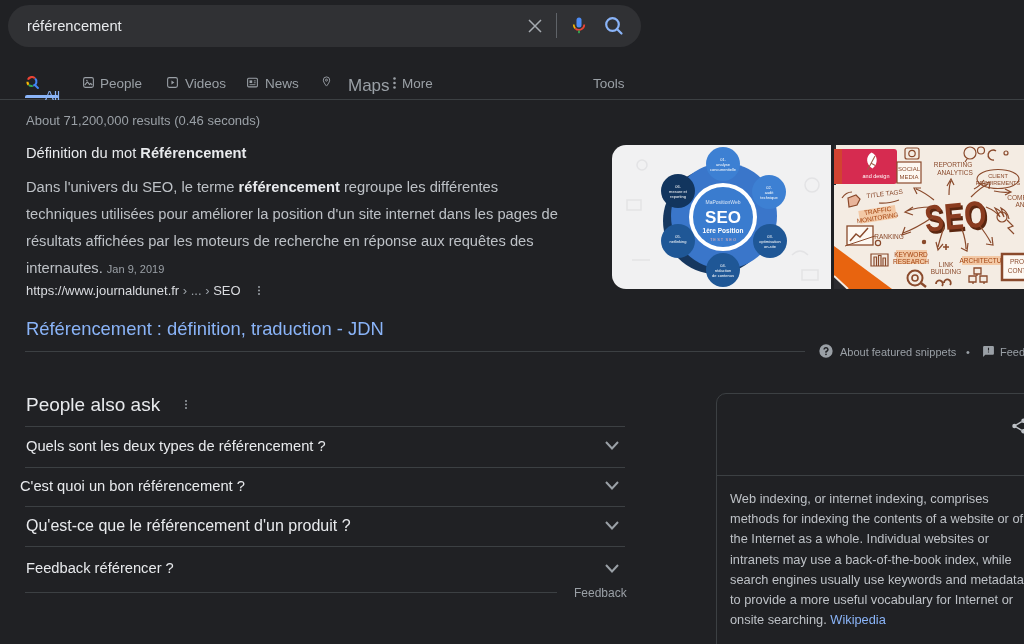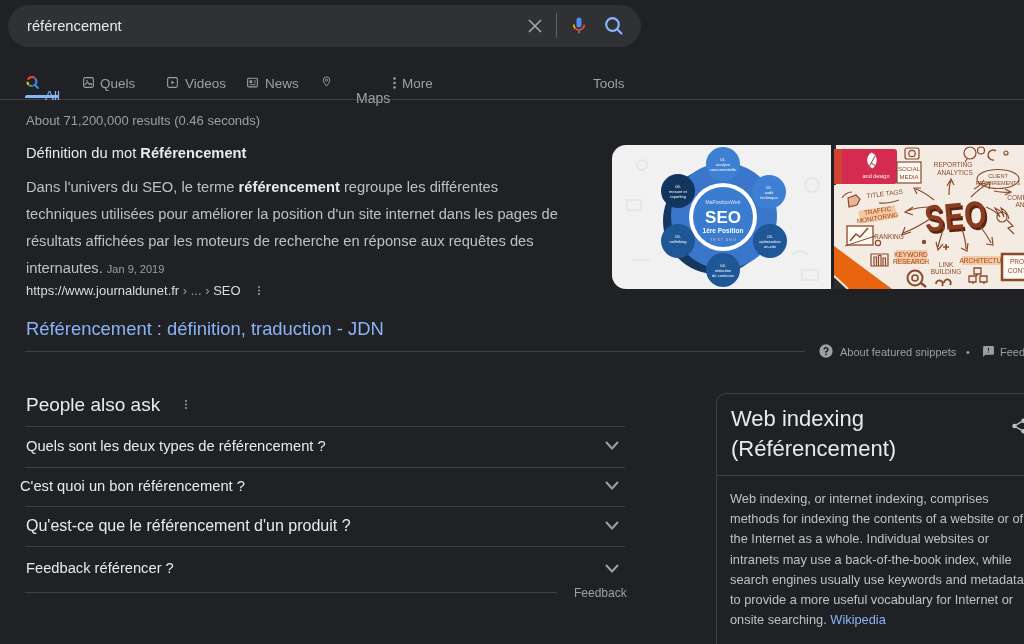--- a/index.html
+++ b/index.html
@@ -46,40 +46,40 @@
   <path d="M11 11 L14.7 14.7" stroke="#4285f4" stroke-width="2.4" stroke-linecap="round"></path>
 </svg>
 <span class="abs blue" style="left:45px; top:76px; font-size:13.5px;">All</span>
 <div class="abs" style="left:25px; top:95px; width:34px; height:3px; background:#8ab4f8; border-radius:2px 2px 0 0;"></div>
 
 <svg class="abs gray" style="left:82px; top:76px;" width="13" height="13" viewBox="0 0 24 24" fill="none" stroke="#9aa0a6" stroke-width="2">
   <rect x="3" y="3" width="18" height="18" rx="3"></rect>
   <path d="M5 17l5-6 4 5 2-2.5 3 3.5" stroke-linejoin="round"></path>
   <circle cx="9" cy="8.5" r="1.4" fill="#9aa0a6" stroke="none"></circle>
 </svg>
-<span class="abs gray" style="left:100px; top:76px; font-size:13.5px;">Quels</span>
+<span class="abs gray" style="left:100px; top:76px; font-size:13.5px;">People</span>
 
 <svg class="abs" style="left:166px; top:76px;" width="13" height="13" viewBox="0 0 24 24" fill="none" stroke="#9aa0a6" stroke-width="2">
   <rect x="3" y="3" width="18" height="18" rx="3"></rect>
   <path d="M10 8.5v7l5.5-3.5z" fill="#9aa0a6" stroke="none"></path>
 </svg>
 <span class="abs gray" style="left:185px; top:76px; font-size:13.5px;">Videos</span>
 
 <svg class="abs" style="left:246px; top:76px;" width="13" height="13" viewBox="0 0 24 24" fill="none" stroke="#9aa0a6" stroke-width="2">
   <rect x="3" y="4" width="18" height="16" rx="2"></rect>
   <path d="M6.5 8h5v5h-5z" fill="#9aa0a6" stroke="none"></path>
   <path d="M14.5 9h3.5M14.5 12.5h3.5M6.5 16h11" stroke-width="1.6"></path>
 </svg>
 <span class="abs gray" style="left:265px; top:76px; font-size:13.5px;">News</span>
 
 <svg class="abs" style="left:321px; top:74px;" width="11" height="15" viewBox="0 0 24 24" fill="none" stroke="#9aa0a6" stroke-width="2">
   <path d="M12 2a7 7 0 0 0-7 7c0 5 7 13 7 13s7-8 7-13a7 7 0 0 0-7-7z"></path>
   <circle cx="12" cy="9" r="2.2"></circle>
 </svg>
-<span class="abs gray" style="left:356px; top:76px; font-size:14px;margin-top:14px;">Maps</span>
+<span class="abs gray" style="left:348px; top:76px; font-size:17px;">Maps</span>
 
 <svg class="abs" style="left:391px; top:77px;" width="7" height="12" viewBox="0 0 7 12" fill="#9aa0a6">
   <circle cx="3.5" cy="1.5" r="1.3"></circle>
     <circle cx="3.5" cy="6" r="1.3"></circle>
     <circle cx="3.5" cy="10.5" r="1.3"></circle>
 </svg>
 <span class="abs gray" style="left:402px; top:76px; font-size:13.5px;">More</span>
 
 <span class="abs gray" style="left:593px; top:76px; font-size:13.5px;">Tools</span>
 
@@ -280,21 +280,20 @@
   </svg>
 <div class="abs" style="left:25px; top:546px; width:600px; height:1px; background:#3c4043;"></div>
 <span class="abs" style="left:26px; top:560px; font-size:14.7px; color:#e8eaed;">Feedback référencer ?</span>
 <svg class="abs" style="left:605px; top:564px;" width="14" height="9" viewBox="0 0 14 9">
     <path d="M1 1 L7 7.5 L13 1" stroke="#9aa0a6" stroke-width="2" fill="none"></path>
   </svg>
 <div class="abs" style="left:25px; top:592px; width:532px; height:1px; background:#3c4043;"></div>
 <span class="abs gray" style="left:574px; top:586px; font-size:12px;">Feedback</span>
 
 <div class="abs" style="left:716px; top:393px; width:370px; height:320px; border:1px solid #3c4043; border-radius:10px;">
-  <div class="abs" style="left:14px; top:10px; font-size:22px; line-height:30px; color:#e8eaed;">Web indexing<br>(Référencement)</div>
   <svg class="abs" style="left:293px; top:23px;" width="18" height="18" viewBox="0 0 24 24">
     <g fill="#bdc1c6">
         <circle cx="18" cy="5" r="3"></circle>
         <circle cx="6" cy="12" r="3"></circle>
         <circle cx="18" cy="19" r="3"></circle>
       </g>
     <path d="M8.3 10.6 L15.7 6.3 M8.3 13.4 L15.7 17.7" stroke="#bdc1c6" stroke-width="2"></path>
   </svg>
   <div class="abs" style="left:0; top:81px; width:368px; height:1px; background:#3c4043;"></div>
   <div class="abs" style="left:13px; top:95px; width:340px; font-size:12.8px; line-height:20.2px; color:#bdc1c6;">

